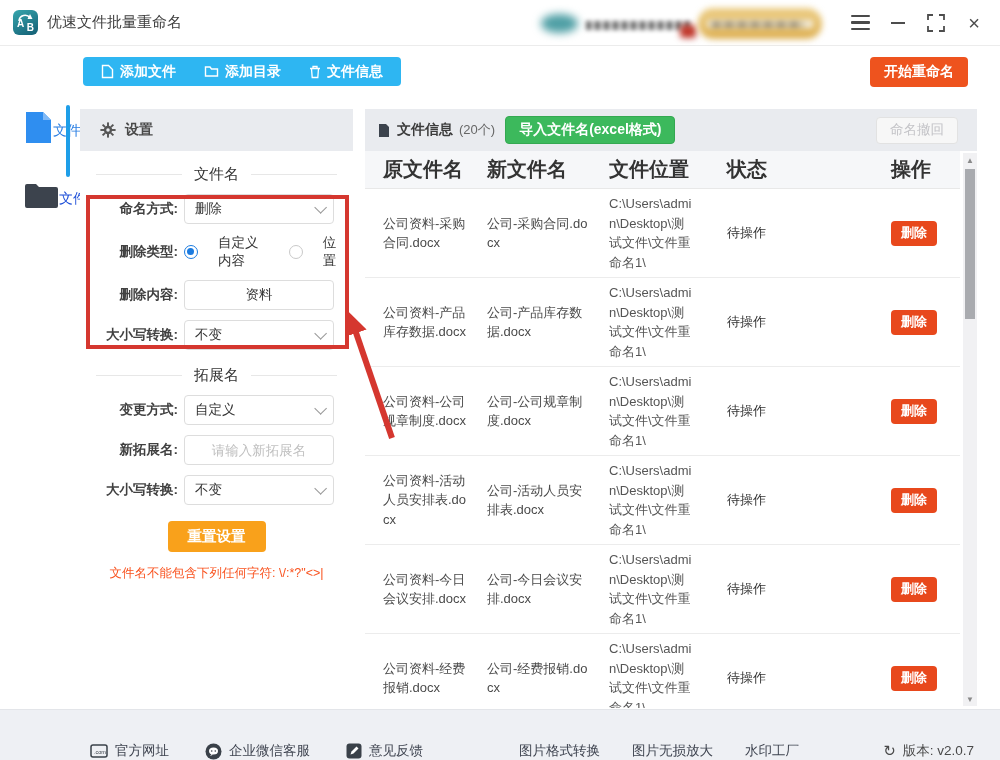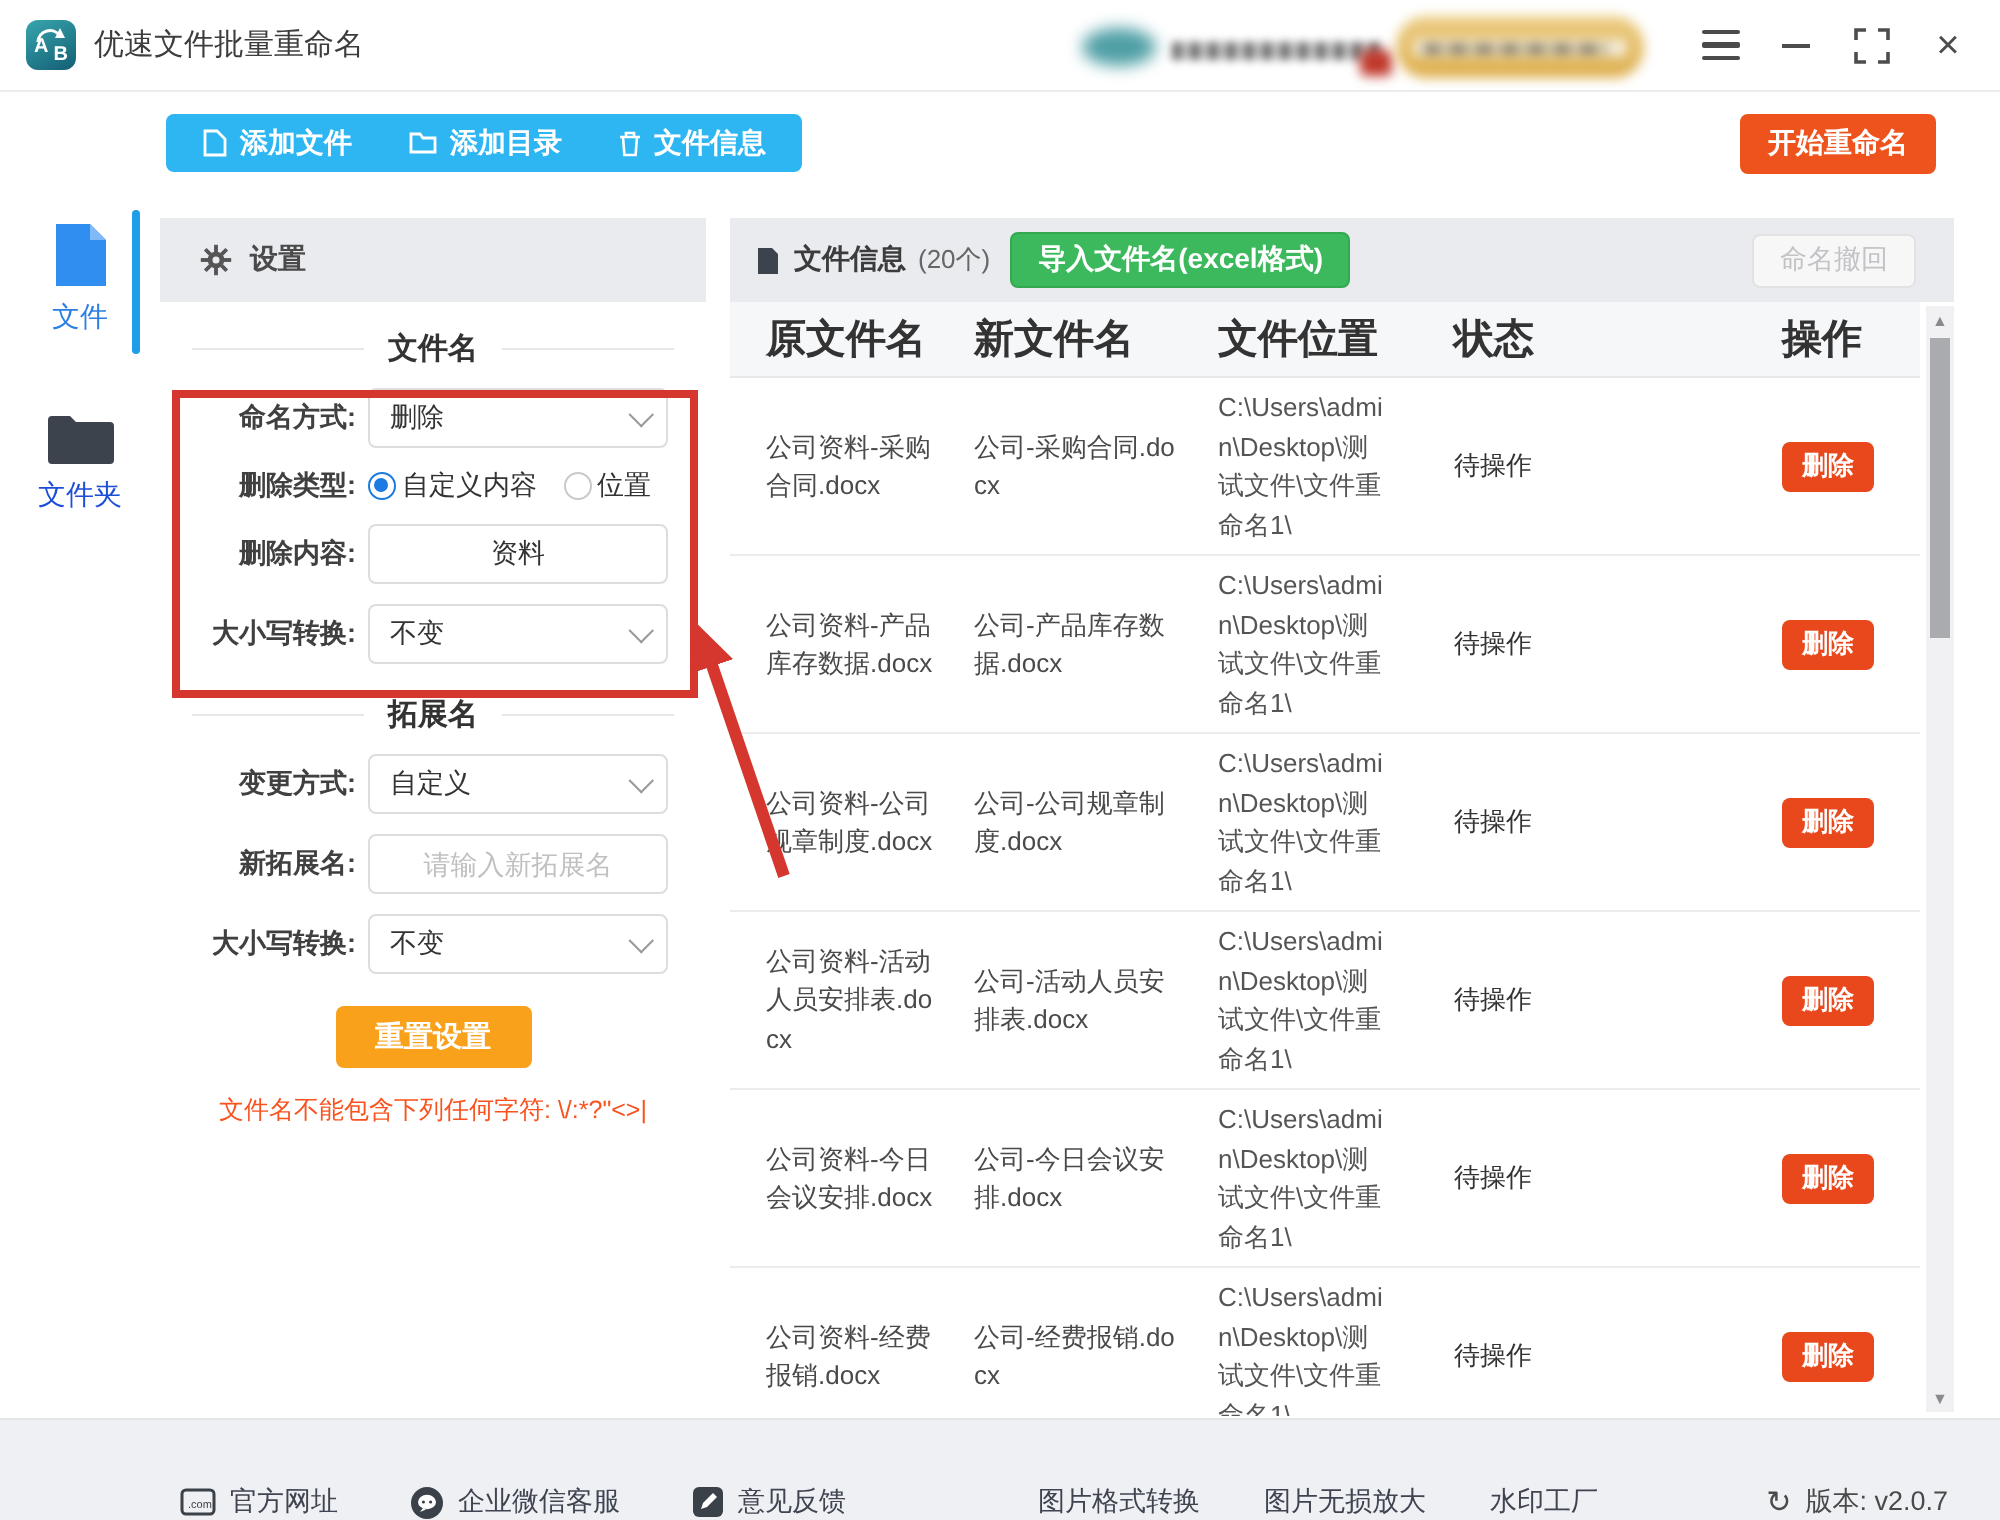--- a/index.html
+++ b/index.html
@@ -30,41 +30,41 @@
   .close-glyph{font-size:20px;line-height:1;color:#4d4d4d;}
   
   .toolbar{height:51px;display:flex;align-items:center;padding-left:83px;padding-right:32px;}
   .btn-bar{background:#2eb6f2;border-radius:4px;height:29px;display:flex;align-items:center;padding:0 4px;}
   .bar-btn{display:flex;align-items:center;gap:6px;color:#fff;font-size:14px;font-weight:700;padding:0 14px;cursor:pointer;height:100%;}
   .start-btn{margin-left:auto;width:98px;height:30px;background:#ee531e;border:none;border-radius:4px;color:#fff;font-size:14px;font-weight:700;font-family:inherit;cursor:pointer;}
   
   .main{position:absolute;top:97px;left:0;right:0;bottom:50px;background:#fff;}
   
   .sidebar{position:absolute;left:0;top:0;bottom:0;width:80px;}
-  .side-item{width:80px;display:flex;flex-direction:column;align-items:center;cursor:pointer;}
+  .side-item{width:80px;display:flex;flex-direction:row;align-items:center;cursor:pointer;margin-left:24px;}
   .side-item.files{padding-top:14px;}
   .side-item.folders{padding-top:38px;}
   .side-label{font-size:14px;margin-top:6px;color:#1d4ed8;}
   .side-item.active .side-label{color:#2b7fe3;}
   .side-indicator{position:absolute;right:10px;top:8px;width:4px;height:72px;background:#1e9ee8;border-radius:2px;}
   
   .settings{position:absolute;left:80px;top:12px;width:273px;bottom:4px;background:#fff;}
   .settings-header{height:42px;background:#e9ebef;display:flex;align-items:center;gap:9px;padding-left:20px;font-size:14px;font-weight:700;color:#4a4a4a;}
   .settings-body{position:relative;padding-top:2px;}
   .sec-title{display:flex;align-items:center;margin:12px 16px 4px;}
   .sec-title .ln{flex:1;height:1px;background:#e7e7e7;}
-  .sec-title .tx{margin:0 12px;font-size:15px;font-weight:700;color:#333;text-align:center;}
+  .sec-title .tx{margin:0 12px;font-size:15px;font-weight:400;color:#333;text-align:center;}
   .form-row{display:flex;align-items:center;margin:10px 14px;}
   .form-row .lbl{width:84px;text-align:right;font-size:13.5px;font-weight:700;color:#404040;flex:0 0 auto;margin-right:6px;}
   .select,.tinput{width:150px;height:30px;border:1px solid #ddd;border-radius:4px;background:#fff;box-sizing:border-box;}
   .select{display:flex;align-items:center;justify-content:space-between;padding:0 10px;font-size:13.5px;color:#333;cursor:pointer;}
   .select .chev{width:8px;height:8px;border-right:1.6px solid #999;border-bottom:1.6px solid #999;transform:rotate(45deg) translateY(-3px);}
   .tinput{padding:4px 10px;font-size:13.5px;color:#333;font-family:inherit;text-align:center;}
   .tinput::placeholder{color:#c0c0c0;}
-  .radio-row{display:flex;align-items:center;gap:3px;font-size:13.5px;color:#333;}
+  .radio-row{display:flex;align-items:center;gap:20px;font-size:13.5px;color:#333;}
   .radio{width:14px;height:14px;border-radius:50%;border:1.5px solid #c9c9c9;box-sizing:border-box;position:relative;background:#fff;cursor:pointer;flex:0 0 auto;}
   .radio.on{border-color:#1b7be0;}
   .radio.on::after{content:"";position:absolute;left:2px;top:2px;width:7px;height:7px;border-radius:50%;background:#1b7be0;}
   .radio-lbl{cursor:pointer;}
   .reset-btn{display:block;margin:16px auto 0;width:98px;height:31px;background:#f9a11b;border:none;border-radius:4px;color:#fff;font-size:14.5px;font-weight:700;font-family:inherit;cursor:pointer;}
   .warn{margin-top:13px;text-align:center;font-size:12.5px;color:#f9521e;}
   .red-box{position:absolute;left:6px;top:44px;width:255px;height:146px;border:4px solid #d5372f;z-index:30;pointer-events:none;}
   
   .filepanel{position:absolute;left:365px;top:12px;width:612px;bottom:2px;overflow:hidden;}
   .filepanel-header{height:42px;background:#e9ebef;display:flex;align-items:center;padding:0 19px 0 13px;}

